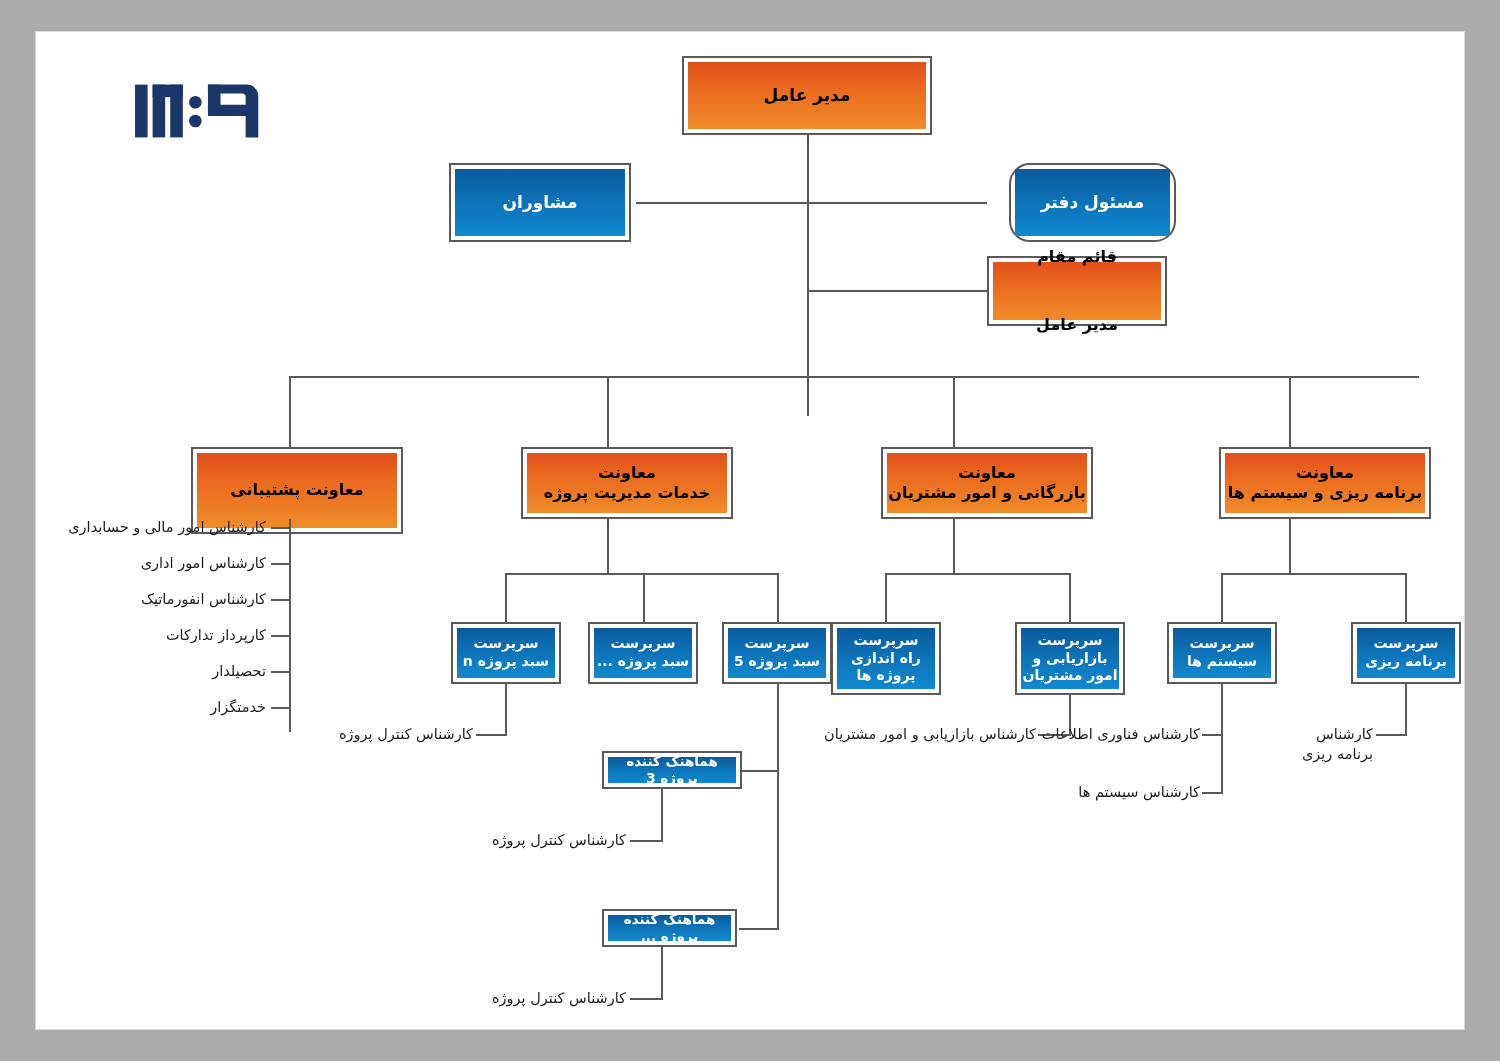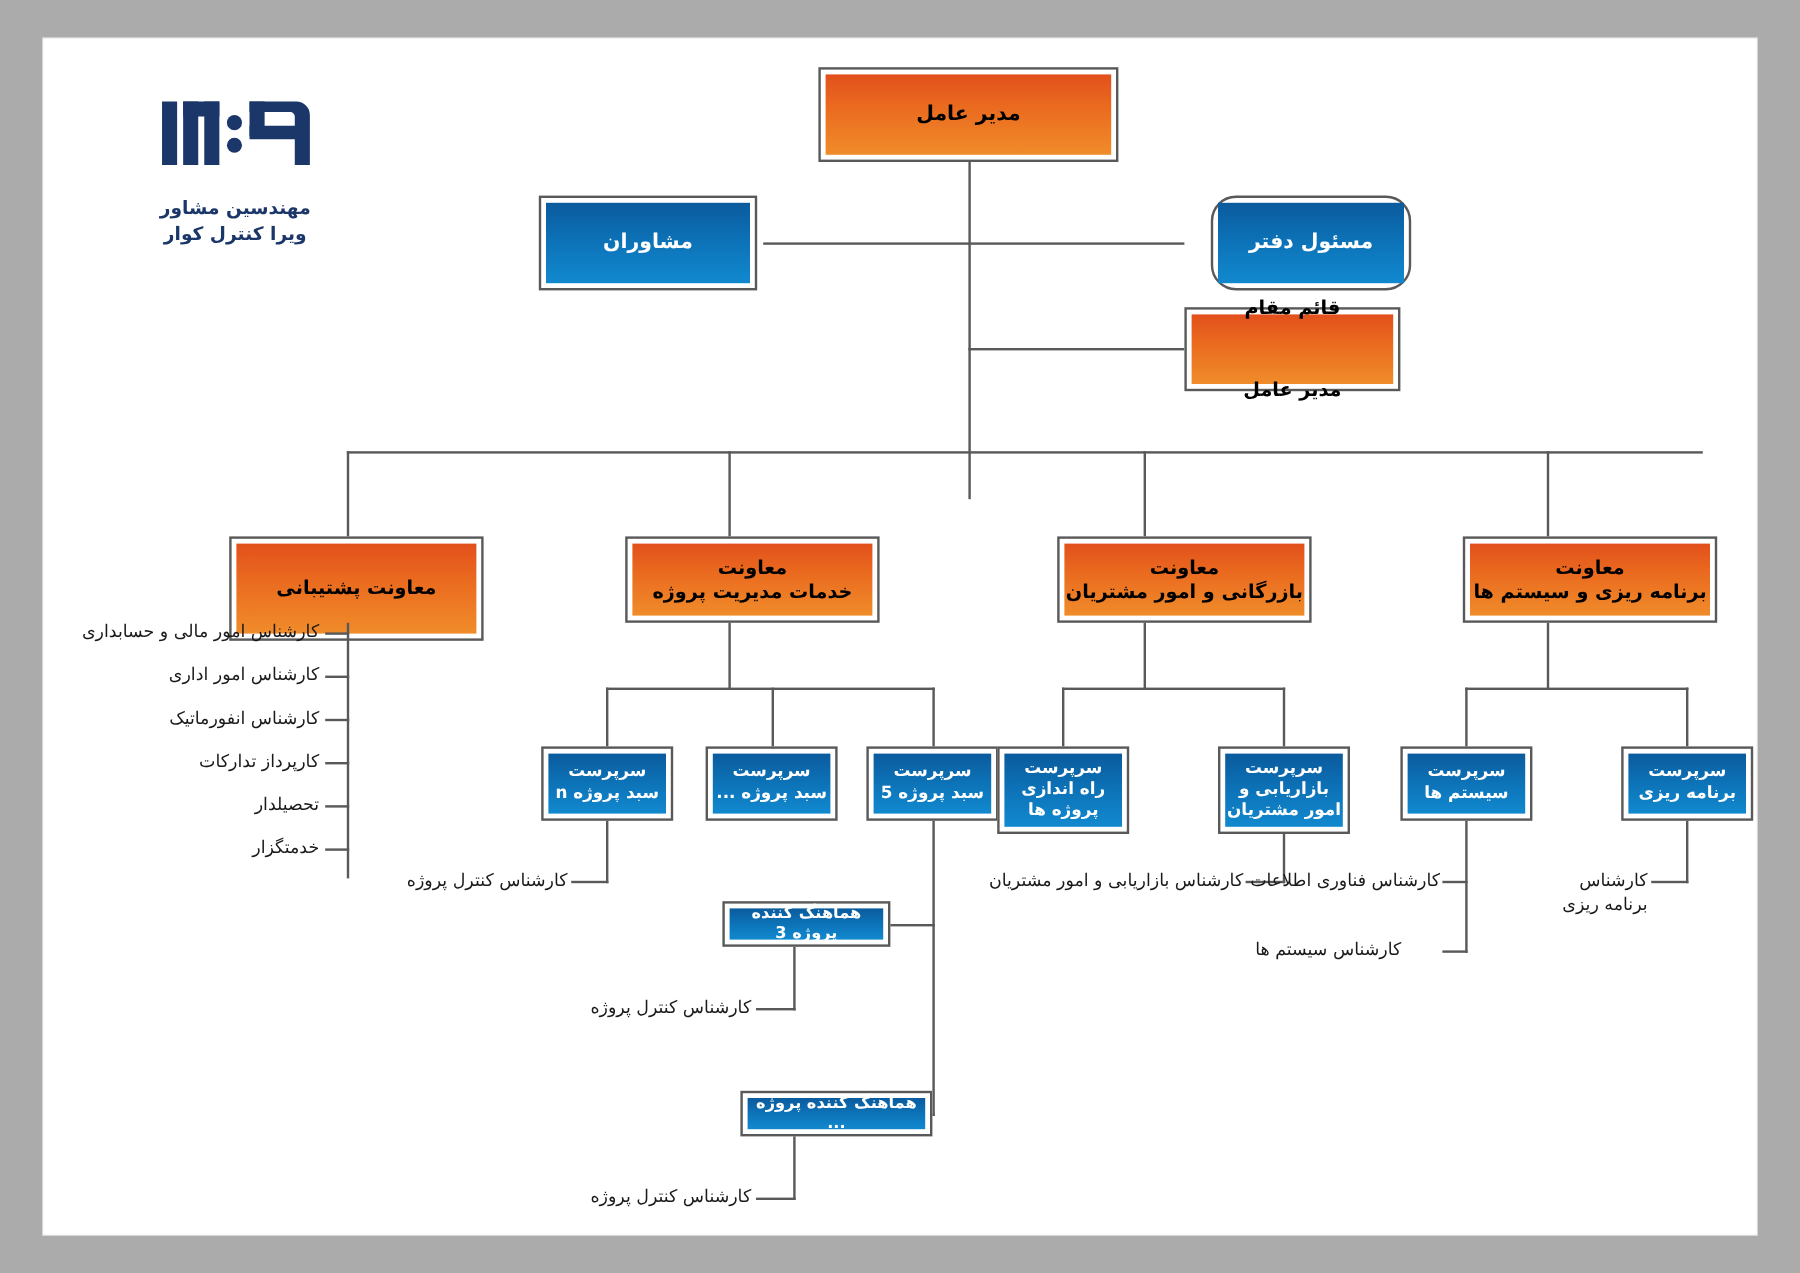--- a/index.html
+++ b/index.html
@@ -109,24 +109,20 @@
           <path d="M36 8 h20 v84 h-20 z"></path>
           <path d="M36 8 h48 v20 h-48 z"></path>
           <path d="M64 8 h20 v84 h-20 z"></path>
           <circle cx="104" cy="36" r="10"></circle>
           <circle cx="104" cy="66" r="10"></circle>
           <path d="M124 8 h62 a18 18 0 0 1 18 18 v66 h-20 v-64 a6 6 0 0 0 -6 -6 h-54 z"></path>
           <path d="M124 8 h20 v46 h-20 z"></path>
           <path d="M124 40 h62 v18 h-62 z"></path>
         </g>
       </svg>
-      <div id="logo-text">
-        <div>مهندسین مشاور</div>
-        <div>ویرا کنترل کوار</div>
-      </div>
     </div>
 
     <div class="ln vln" style="left:771px; top:103px; height:281px;"></div>
 
     <div class="ln hln" style="left:600px; top:170px; width:172px;"></div>
     <div class="ln hln" style="left:771px; top:170px; width:180px;"></div>
 
     <div class="ln hln" style="left:771px; top:258px; width:180px;"></div>
 
     <div class="ln hln" style="left:253px; top:344px; width:1130px;"></div>
@@ -229,21 +225,21 @@
     <div class="ln hln" style="left:703px; top:738px; width:40px;"></div>
     <div class="ln hln" style="left:703px; top:896px; width:40px;"></div>
 
     <div class="node blue" style="left:566px; top:719px; width:140px; height:38px;">
       <div class="fill" style="font-size:13.5px;">هماهنگ کننده پروژه 3</div>
     </div>
     <div class="ln vln" style="left:625px; top:757px; height:53px;"></div>
     <div class="ln hln" style="left:594px; top:808px; width:33px;"></div>
     <div class="leaf" style="left:440px; top:799px; width:150px; text-align:right;">کارشناس کنترل پروژه</div>
 
-    <div class="node blue" style="left:566px; top:877px; width:160px; height:38px;margin-left:15px;">
+    <div class="node blue" style="left:566px; top:877px; width:135px; height:38px;">
       <div class="fill" style="font-size:13.5px;">هماهنگ کننده پروژه ...</div>
     </div>
     <div class="ln vln" style="left:625px; top:915px; height:53px;"></div>
     <div class="ln hln" style="left:594px; top:966px; width:33px;"></div>
     <div class="leaf" style="left:440px; top:957px; width:150px; text-align:right;">کارشناس کنترل پروژه</div>
 
     <div class="ln vln" style="left:917px; top:487px; height:56px;"></div>
     <div class="ln hln" style="left:849px; top:541px; width:186px;"></div>
     <div class="ln vln" style="left:849px; top:541px; height:50px;"></div>
     <div class="ln vln" style="left:1033px; top:541px; height:50px;"></div>
@@ -284,21 +280,21 @@
       <div class="fill" style="font-size:14px; flex-direction:column;">
         <span>سرپرست</span>
         <span>برنامه ریزی</span>
       </div>
     </div>
 
     <div class="ln vln" style="left:1185px; top:652px; height:110px;"></div>
     <div class="ln hln" style="left:1166px; top:702px; width:21px;"></div>
     <div class="ln hln" style="left:1166px; top:760px; width:21px;"></div>
     <div class="leaf" style="left:1000px; top:693px; width:164px; text-align:right;">کارشناس فناوری اطلاعات</div>
-    <div class="leaf" style="left:1010px; top:751px; width:154px; text-align:left;">کارشناس سیستم ها</div>
+    <div class="leaf" style="left:1010px; top:751px; width:154px; text-align:right;">کارشناس سیستم ها</div>
 
     <div class="ln vln" style="left:1369px; top:652px; height:52px;"></div>
     <div class="ln hln" style="left:1340px; top:702px; width:31px;"></div>
     <div class="leaf wrap" style="left:1235px; top:693px; width:102px; text-align:right;">
       <div>کارشناس</div>
       <div>برنامه ریزی</div>
     </div>
 
   </div>
 </div>

